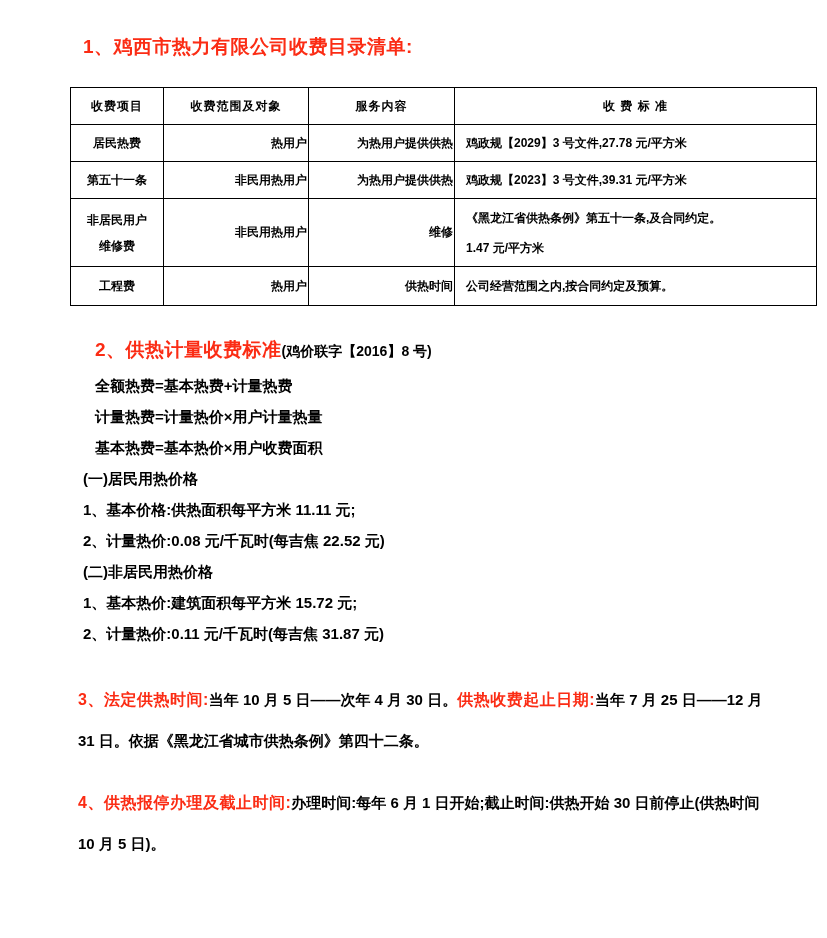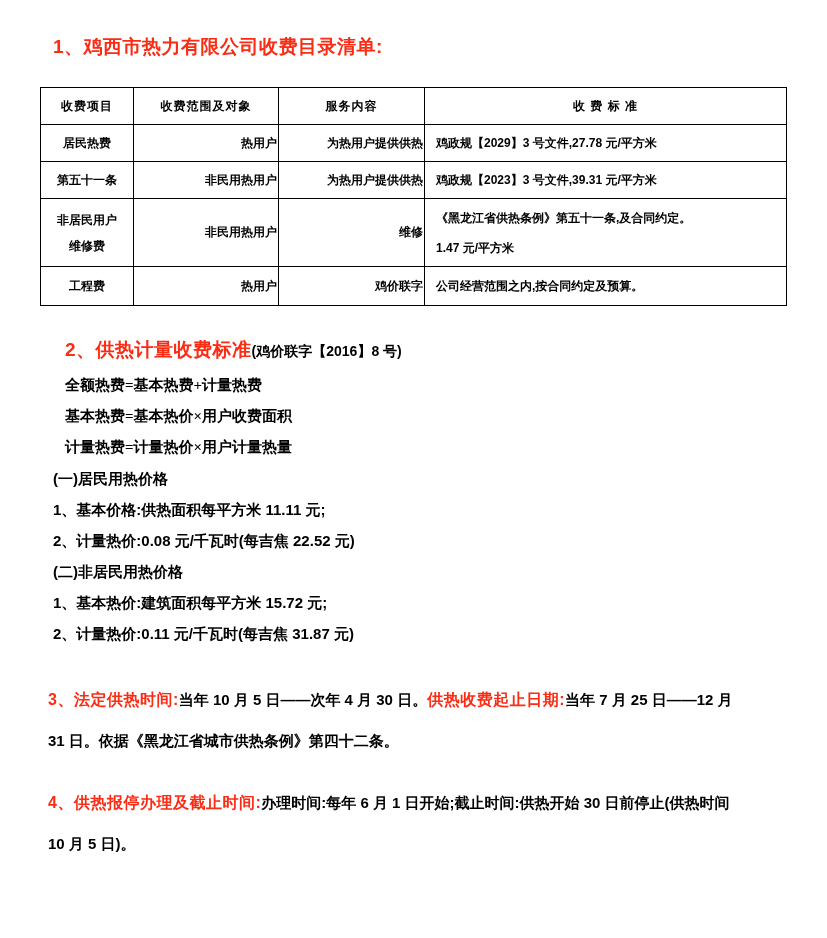--- a/index.html
+++ b/index.html
@@ -3,21 +3,21 @@
 <meta charset="utf-8">
 <style>
   html, body { margin: 0; padding: 0; background: #ffffff; }
   body {
     width: 827px; height: 938px;
     font-family: "Liberation Sans", sans-serif;
     font-weight: bold;
     color: #000000;
     overflow: hidden;
   }
-  .page { padding: 34px 37px 0 40px; box-sizing: border-box; width: 783px; }
+  .page { padding: 34px 37px 0 40px; box-sizing: border-box; width: 783px; margin-left: 30px; }
 
   
   .doc-title {
     color: #fb2c14;
     font-size: 19px;
     line-height: 26px;
     margin: 0 0 0 13px;
     letter-spacing: 0.5px;
   }
 
@@ -48,21 +48,21 @@
   .sec2-heading {
     margin: 31px 0 0 25px;
     font-size: 19px;
     color: #fb2c14;
     line-height: 26px;
     letter-spacing: 0.5px;
   }
   .sec2-heading .note { color: #000000; font-size: 14px; letter-spacing: 0; }
   .sec2-body { margin-top: 6px; }
   .s2-line { font-size: 15px; line-height: 31px; }
-  .s2-line.formula { margin-left: 25px; font-family: Liberation Serif, serif; }
+  .s2-line.formula { margin-left: 25px; }
   .s2-line.sub     { margin-left: 13px; }
 
   
   .para {
     font-size: 15px;
     line-height: 41px;
     margin: 0 0 0 8px;
     text-align: left;
   }
   .para.sec3 { margin-top: 30px; }
@@ -108,32 +108,32 @@
         <td class="c-item">非居民用户
 维修费</td>
         <td class="c-scope">非民用热用户</td>
         <td class="c-service">维修</td>
         <td class="c-standard">《黑龙江省供热条例》第五十一条,及合同约定。
 1.47 元/平方米</td>
       </tr>
       <tr class="r-last">
         <td class="c-item">工程费</td>
         <td class="c-scope">热用户</td>
-        <td class="c-service">鸡价联字</td>
+        <td class="c-service">供热时间</td>
         <td class="c-standard">公司经营范围之内,按合同约定及预算。</td>
       </tr>
     </tbody>
   </table>
 
   <h2 class="sec2-heading"><span>2、供热计量收费标准</span><span class="note">(鸡价联字【2016】8 号)</span></h2>
 
   <div class="sec2-body">
     <div class="s2-line formula">全额热费=基本热费+计量热费</div>
+    <div class="s2-line formula">计量热费=计量热价×用户计量热量</div>
     <div class="s2-line formula">基本热费=基本热价×用户收费面积</div>
-    <div class="s2-line formula">计量热费=计量热价×用户计量热量</div>
     <div class="s2-line sub">(一)居民用热价格</div>
     <div class="s2-line sub">1、基本价格:供热面积每平方米 11.11 元;</div>
     <div class="s2-line sub">2、计量热价:0.08 元/千瓦时(每吉焦 22.52 元)</div>
     <div class="s2-line sub">(二)非居民用热价格</div>
     <div class="s2-line sub">1、基本热价:建筑面积每平方米 15.72 元;</div>
     <div class="s2-line sub">2、计量热价:0.11 元/千瓦时(每吉焦 31.87 元)</div>
   </div>
 
   <p class="para sec3"><span class="red-label">3、法定供热时间:</span><span>当年 10 月 5 日——次年 4 月 30 日。</span><span class="red-label">供热收费起止日期:</span><span>当年 7 月 25 日——12 月 31 日。依据《黑龙江省城市供热条例》第四十二条。</span></p>
 

